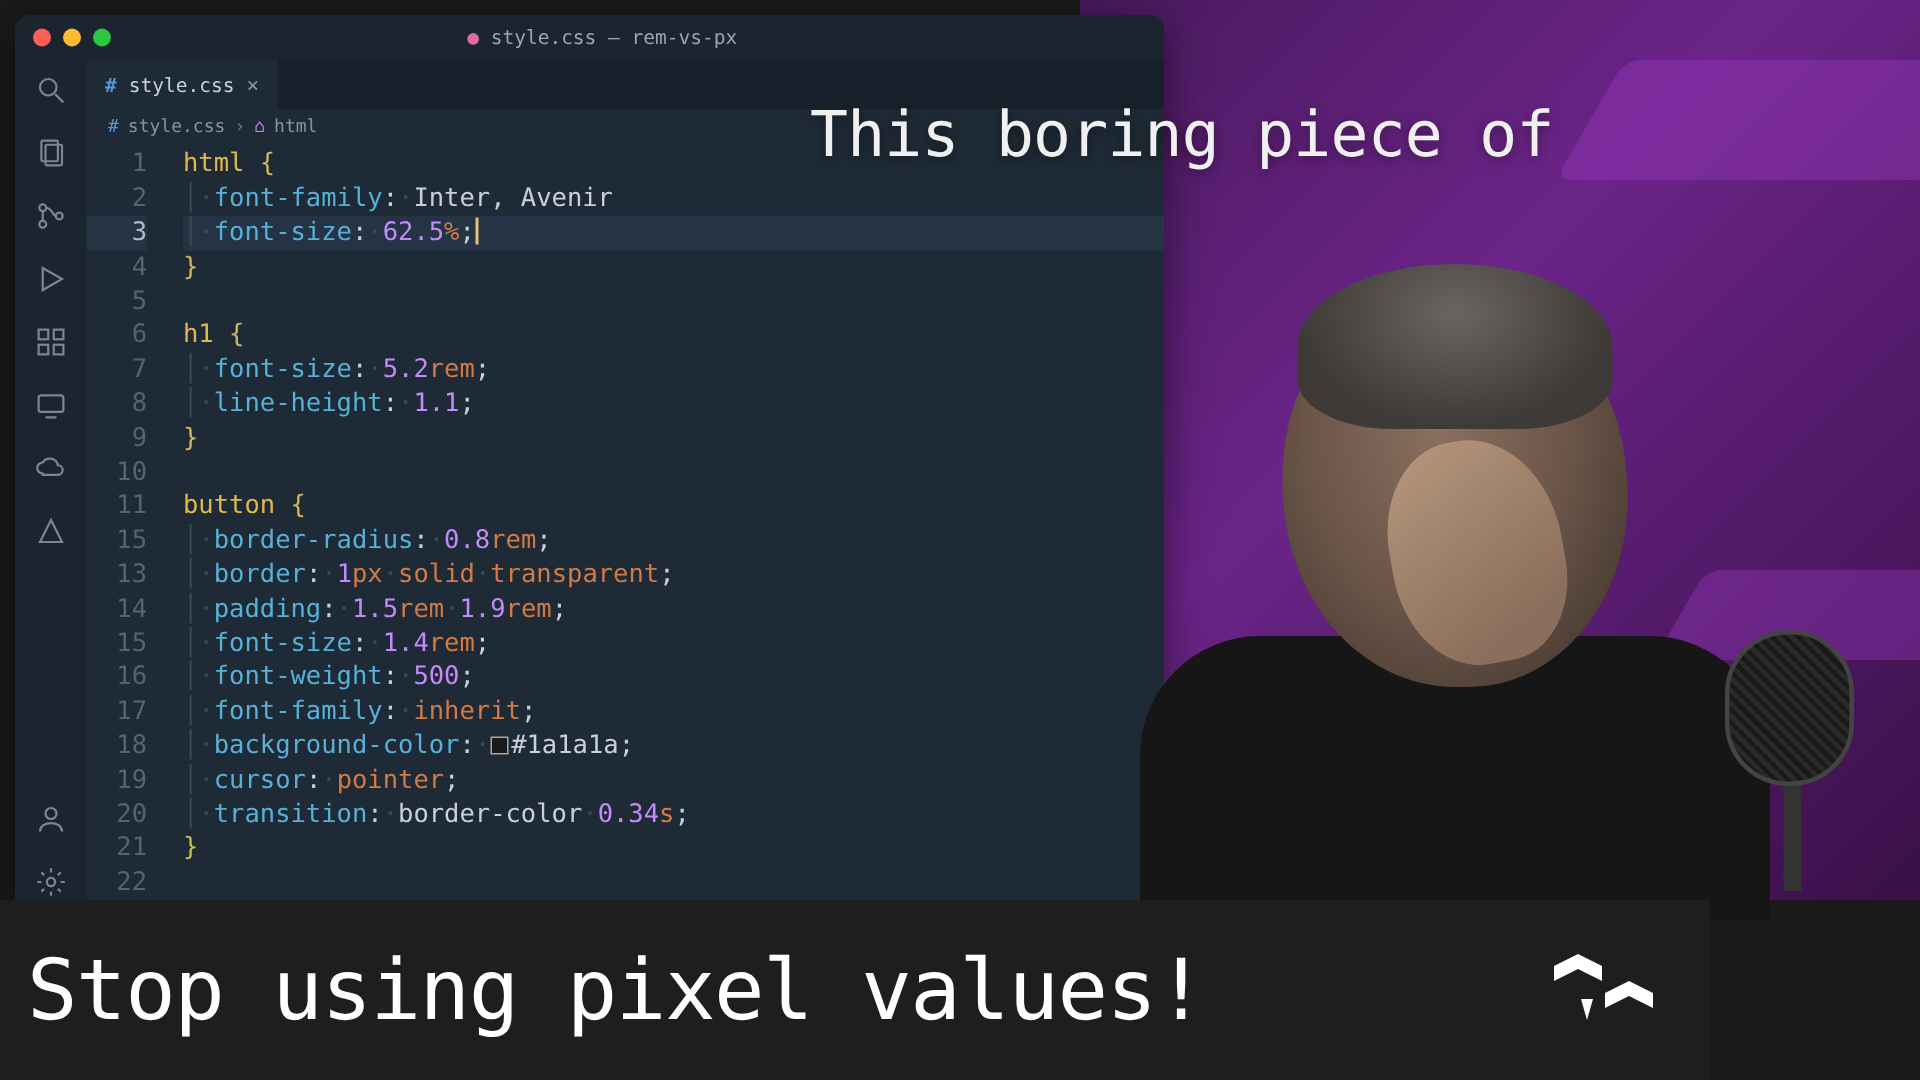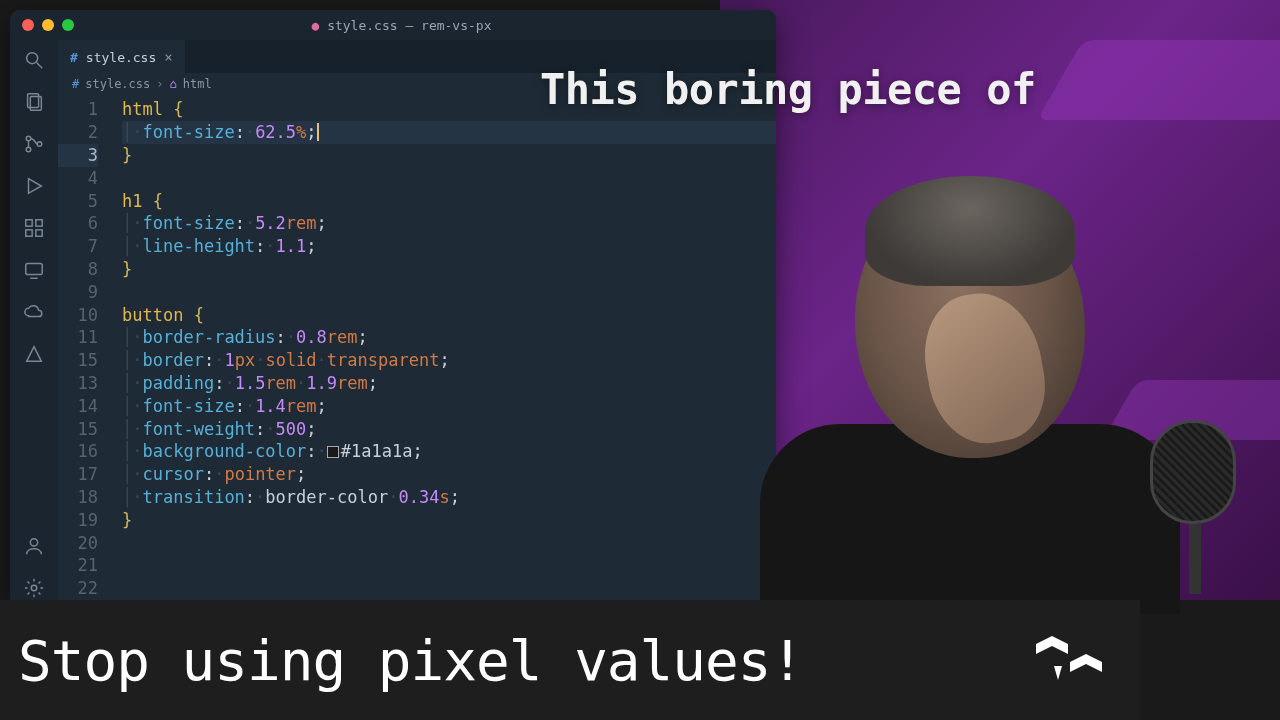--- a/index.html
+++ b/index.html
@@ -173,21 +173,21 @@
   display:inline-block; width:2px; height:18px;
   background:#e6c07b; vertical-align:-3px;
 }
 
 
 .overlay1 {
   position: absolute;
   left: 540px; top: 60px;
   color: #f0f0f0;
   font-size: 42px;
-  font-weight: 700;
+  font-weight: 400;
   line-height: 1.45;
   letter-spacing: -0.5px;
   text-shadow: 0 2px 8px rgba(0,0,0,0.4);
 }
 
 
 .person {
   position: absolute;
   right: 90px; top: 170px;
   width: 440px; height: 430px;
@@ -375,34 +375,36 @@
               <div>16</div>
               <div>17</div>
               <div>18</div>
               <div>19</div>
               <div>20</div>
               <div>21</div>
               <div>22</div>
             </div>
           <div class="lines" id="lines">
               <div class="line"><span class="sel">html</span> <span class="brace">{</span></div>
+              <div class="line"><span class="guide">│</span><span class="dot-g">·</span><span class="prop">font-family</span><span class="punc">:</span><span class="dot-g">·</span><span class="val">Inter, Avenir</span></div>
               <div class="line hl"><span class="guide">│</span><span class="dot-g">·</span><span class="prop">font-size</span><span class="punc">:</span><span class="dot-g">·</span><span class="num">62.5</span><span class="unit">%</span><span class="punc">;</span><span class="cursor"></span></div>
               <div class="line"><span class="brace">}</span></div>
               <div class="line"></div>
               <div class="line"><span class="sel">h1</span> <span class="brace">{</span></div>
               <div class="line"><span class="guide">│</span><span class="dot-g">·</span><span class="prop">font-size</span><span class="punc">:</span><span class="dot-g">·</span><span class="num">5.2</span><span class="unit">rem</span><span class="punc">;</span></div>
               <div class="line"><span class="guide">│</span><span class="dot-g">·</span><span class="prop">line-height</span><span class="punc">:</span><span class="dot-g">·</span><span class="num">1.1</span><span class="unit"></span><span class="punc">;</span></div>
               <div class="line"><span class="brace">}</span></div>
               <div class="line"></div>
               <div class="line"><span class="sel">button</span> <span class="brace">{</span></div>
               <div class="line"><span class="guide">│</span><span class="dot-g">·</span><span class="prop">border-radius</span><span class="punc">:</span><span class="dot-g">·</span><span class="num">0.8</span><span class="unit">rem</span><span class="punc">;</span></div>
               <div class="line"><span class="guide">│</span><span class="dot-g">·</span><span class="prop">border</span><span class="punc">:</span><span class="dot-g">·</span><span class="num">1</span><span class="unit">px</span><span class="dot-g">·</span><span class="kw">solid</span><span class="dot-g">·</span><span class="kw">transparent</span><span class="punc">;</span></div>
               <div class="line"><span class="guide">│</span><span class="dot-g">·</span><span class="prop">padding</span><span class="punc">:</span><span class="dot-g">·</span><span class="num">1.5</span><span class="unit">rem</span><span class="dot-g">·</span><span class="num">1.9</span><span class="unit">rem</span><span class="punc">;</span></div>
               <div class="line"><span class="guide">│</span><span class="dot-g">·</span><span class="prop">font-size</span><span class="punc">:</span><span class="dot-g">·</span><span class="num">1.4</span><span class="unit">rem</span><span class="punc">;</span></div>
               <div class="line"><span class="guide">│</span><span class="dot-g">·</span><span class="prop">font-weight</span><span class="punc">:</span><span class="dot-g">·</span><span class="num">500</span><span class="unit"></span><span class="punc">;</span></div>
+              <div class="line"><span class="guide">│</span><span class="dot-g">·</span><span class="prop">font-family</span><span class="punc">:</span><span class="dot-g">·</span><span class="kw">inherit</span><span class="punc">;</span></div>
               <div class="line"><span class="guide">│</span><span class="dot-g">·</span><span class="prop">background-color</span><span class="punc">:</span><span class="dot-g">·</span><span class="swatch"></span><span class="hex">#1a1a1a</span><span class="punc">;</span></div>
               <div class="line"><span class="guide">│</span><span class="dot-g">·</span><span class="prop">cursor</span><span class="punc">:</span><span class="dot-g">·</span><span class="kw">pointer</span><span class="punc">;</span></div>
               <div class="line"><span class="guide">│</span><span class="dot-g">·</span><span class="prop">transition</span><span class="punc">:</span><span class="dot-g">·</span><span class="val">border-color</span><span class="dot-g">·</span><span class="num">0.34</span><span class="unit">s</span><span class="punc">;</span></div>
               <div class="line"><span class="brace">}</span></div>
               <div class="line"></div>
             </div>
         </div>
       </div>
     </div>
   </div>

